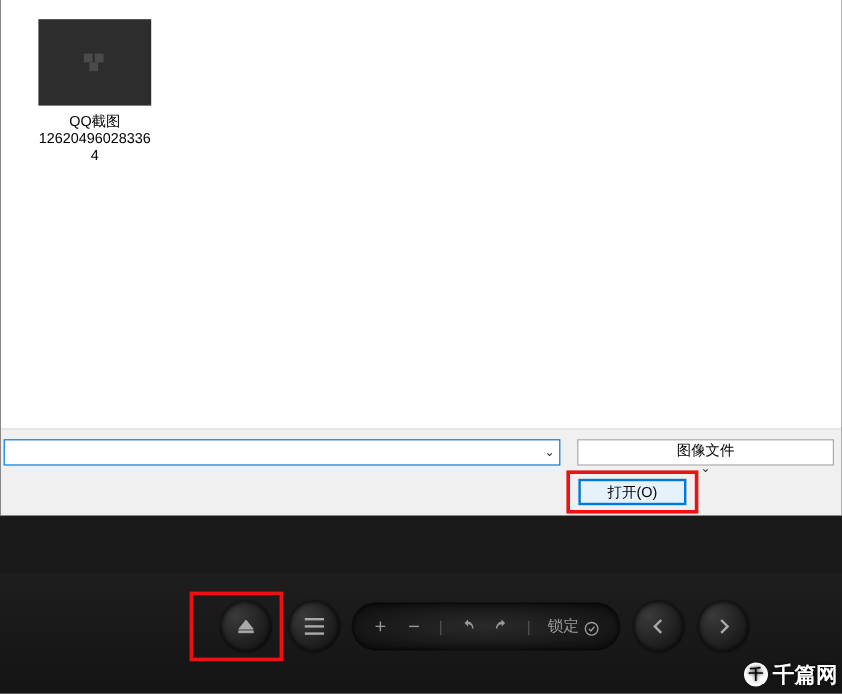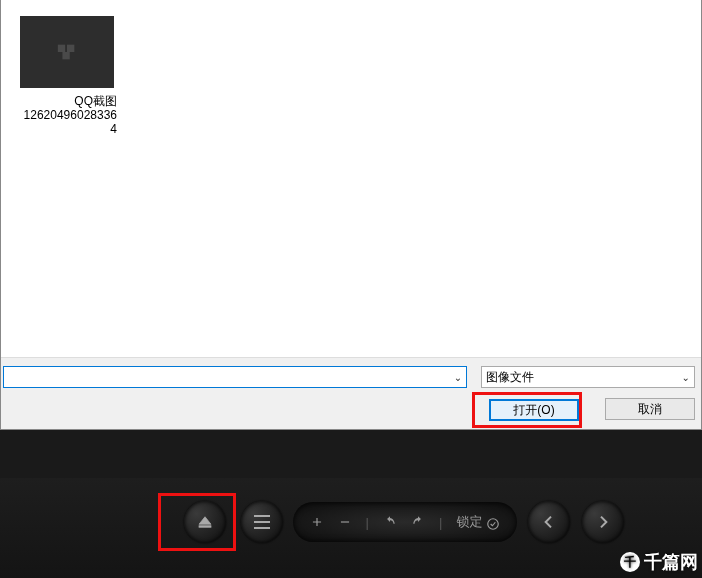--- a/index.html
+++ b/index.html
@@ -6,22 +6,22 @@
   body { width:702px; height:578px; background:#1a1a1a; position:relative; overflow:hidden; }
   .dialog {
     position:absolute; top:0; left:0; width:702px; height:430px;
     background:#fff; border:1px solid #888; border-top:none;
   }
   .file-area {
     position:absolute; top:0; left:0; width:700px; height:356px;
     background:#fff; padding:16px 10px;
   }
   .file-item {
-    width:100px; text-align:right; cursor:pointer; user-select:none;
-    margin-left:6px;
+    width:100px; text-align:center; cursor:pointer; user-select:none;
+    margin-left:18px;
   }
   .thumb {
     width:94px; height:72px; background:#2d2d2d;
     margin:0 auto 6px auto; display:flex; align-items:center; justify-content:center;
   }
   .thumb svg { opacity:0.45; }
   .file-label { font-size:12px; color:#000; line-height:14px; word-break:break-all; }
   .bottom-bar {
     position:absolute; left:0; bottom:0; width:700px; height:72px;
     background:#f0f0f0; border-top:1px solid #ddd;
@@ -31,26 +31,26 @@
     border:1px solid #0078d7; background:#fff; font-size:12px; padding:0 4px 0 4px;
   }
   .filename-drop {
     position:absolute; left:448px; top:8px; width:18px; height:22px;
     background:transparent; display:flex; align-items:center; justify-content:center;
     font-size:10px; color:#333; pointer-events:none;
   }
   .filetype-select {
     position:absolute; left:480px; top:8px; width:214px; height:22px;
     border:1px solid #aaa; background:#fff; font-size:12px; padding:0 4px;
-    display:flex; align-items:center; justify-content:space-between;
+    display:flex; align-items:center; justify-content:space-between;flex-direction:column;
   }
   .ft-drop { font-size:10px; color:#333; }
   .open-btn-wrap {
     position:absolute; left:471px; top:34px; width:110px; height:36px;
-    border:3px solid #e11; display:flex; align-items:center; justify-content:flex-end;
+    border:3px solid #e11; display:flex; align-items:center; justify-content:center;
   }
   .open-btn {
     width:90px; height:22px; border:2px solid #0078d7; background:#e5f1fb;
     font-size:12px; display:flex; align-items:center; justify-content:center;
     cursor:pointer;
   }
   .cancel-btn {
     position:absolute; left:604px; top:40px; width:90px; height:22px;
     border:1px solid #aaa; background:#e9e9e9; font-size:12px;
     display:flex; align-items:center; justify-content:center; cursor:pointer;
@@ -124,23 +124,20 @@
       <span>图像文件</span>
       <span class="ft-drop">⌄</span>
     </div>
 
     <div class="open-btn-wrap">
       <div class="open-btn">
         <span>打开(O)</span>
       </div>
     </div>
 
-    <div class="cancel-btn">
-      <span>取消</span>
-    </div>
   </div>
 </div>
 
 <div class="player">
   <div class="red-box2"></div>
 
   <div class="ctrl eject">
     <svg width="18" height="18" viewBox="0 0 24 24">
       <polygon points="12,5 20,15 4,15"></polygon>
         <rect x="4" y="17" width="16" height="2"></rect>

